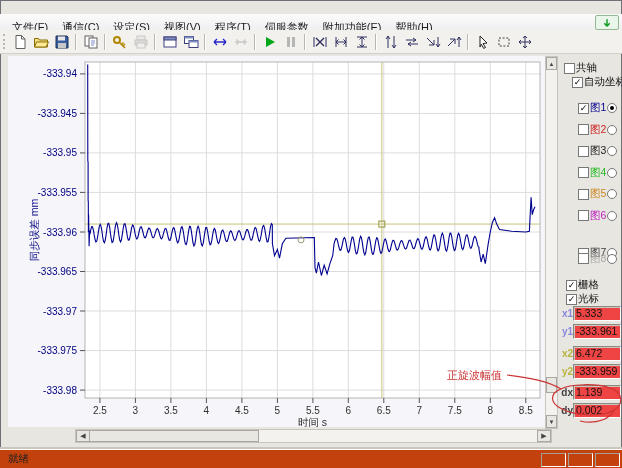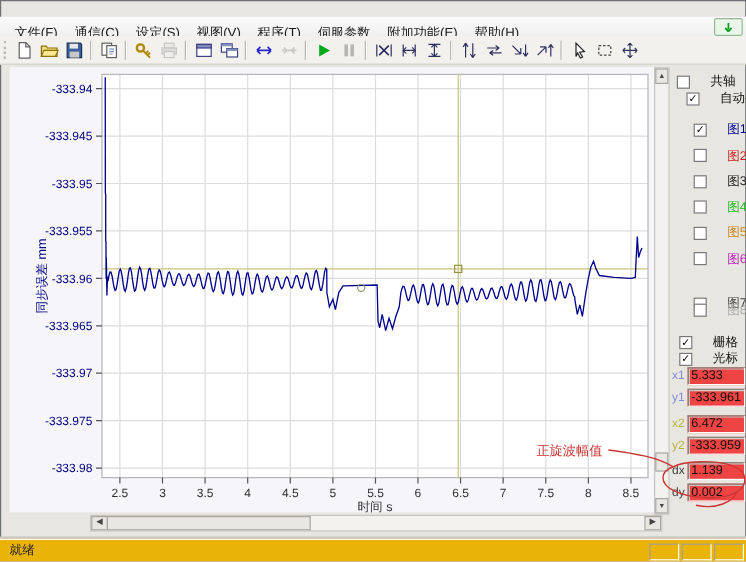--- a/index.html
+++ b/index.html
@@ -52,36 +52,36 @@
   .vscroll{position:absolute;left:545px;top:56px;width:13px;height:373px;
     background:#f3f2ef;border:1px solid #c6c4bd;box-sizing:border-box;}
   .vscroll .arr{position:absolute;left:0;width:11px;height:13px;background:#e9e7e2;
     border:1px solid #a9a7a0;box-sizing:border-box;font-size:6px;line-height:12px;
     text-align:center;color:#444;}
   .vscroll .thumb{position:absolute;left:0;top:320px;width:11px;height:16px;
     background:#e9e7e2;border:1px solid #a9a7a0;box-sizing:border-box;}
   
   .side-panel{position:absolute;left:559px;top:56px;width:63px;height:373px;
     font-size:10.5px;color:#111;overflow:hidden;}
-  .prow{position:absolute;display:flex;align-items:center;gap:17px;white-space:nowrap;}
+  .prow{position:absolute;display:flex;align-items:center;gap:1px;white-space:nowrap;}
   .cb{width:9px;height:9px;background:#fff;border:1px solid #777;flex:0 0 auto;
     font-size:9px;line-height:8px;text-align:center;color:#000;}
   .rb{width:8px;height:8px;background:#fff;border:1px solid #777;border-radius:50%;
     flex:0 0 auto;position:relative;}
   .rb.sel:after{content:"";position:absolute;left:2px;top:2px;width:4px;height:4px;
     border-radius:50%;background:#000;}
   .fld{position:absolute;display:flex;align-items:center;}
-  .flbl{width:13px;text-align:left;font-size:10px;}
+  .flbl{width:13px;text-align:right;font-size:10px;font-weight:bold;}
   .fbox{width:44px;height:13px;background:#ef4444;border:1px solid #8a887f;
     border-right-color:#fff;border-bottom-color:#fff;
     box-shadow:inset 1px 1px 0 #c9c7c0;font-size:10.5px;line-height:13px;
     padding-left:2px;overflow:hidden;}
   
   .statusbar{position:absolute;left:0;top:449px;width:622px;height:19px;
-    background:#eab308;border-top:1px solid #fff;box-shadow:0 -2px 0 #c9c7c0;
+    background:#c2410c;border-top:1px solid #fff;box-shadow:0 -2px 0 #c9c7c0;
     font-size:10.5px;color:#222;display:flex;align-items:center;
     padding-left:8px;box-sizing:border-box;}
   .scells{position:absolute;right:2px;top:3px;display:flex;gap:2px;}
   .scell{width:23px;height:12px;border:1px solid;border-color:#a39f96 #fff #fff #a39f96;}
   
   .red-overlay{position:absolute;left:0;top:0;width:622px;height:468px;
     pointer-events:none;z-index:40;}
 </style>
 </head>
 <body>

